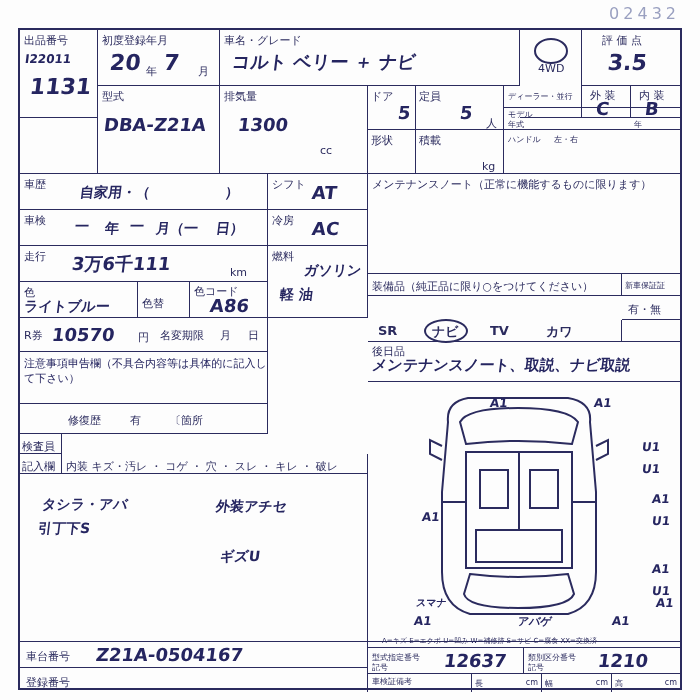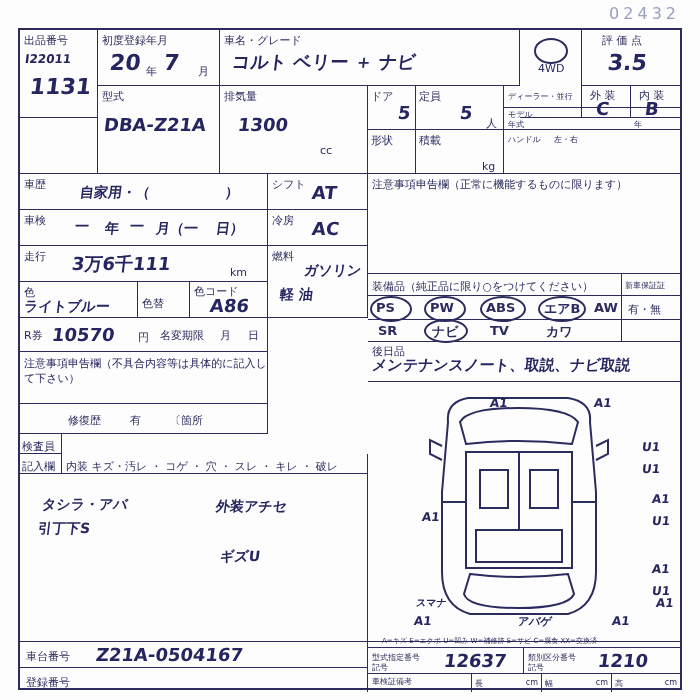--- a/index.html
+++ b/index.html
@@ -178,41 +178,30 @@
     <div class="lbl" style="position:absolute;left:4px;top:3px;">冷房</div>
     <div class="hw mid" style="position:absolute;left:44px;top:8px;">AC</div>
   </div>
   <div class="cell" style="left:248px;top:216px;width:100px;height:72px;border-right:1.5px solid #2b2b5e;border-bottom:1.5px solid #2b2b5e;">
     <div class="lbl" style="position:absolute;left:4px;top:3px;">燃料</div>
     <div class="hw sm" style="position:absolute;left:36px;top:16px;">ガソリン</div>
     <div class="hw sm" style="position:absolute;left:12px;top:40px;">軽 油</div>
   </div>
 
   <div class="cell" style="left:348px;top:144px;width:312px;height:100px;border-bottom:1.5px solid #2b2b5e;">
-    <div class="lbl" style="position:absolute;left:4px;top:3px;">注意事項申告欄（正常に機能するものに限ります）</div>
+    <div class="lbl" style="position:absolute;left:4px;top:3px;">メンテナンスノート（正常に機能するものに限ります）</div>
   </div>
 
   <div class="cell" style="left:348px;top:244px;width:254px;height:22px;border-right:1.5px solid #2b2b5e;border-bottom:1.5px solid #2b2b5e;">
     <div class="lbl" style="position:absolute;left:4px;top:5px;">装備品（純正品に限り○をつけてください）</div>
   </div>
   <div class="cell" style="left:602px;top:244px;width:58px;height:22px;border-bottom:1.5px solid #2b2b5e;">
     <div class="lbl2" style="position:absolute;left:3px;top:6px;">新車保証証</div>
   </div>
 
-  <div class="cell" style="left:348px;top:266px;width:254px;height:24px;border-right:1.5px solid #2b2b5e;border-bottom:1.5px solid #2b2b5e;">
-    <div style="position:absolute;left:8px;top:4px;font-size:13px;font-weight:bold;">PS</div>
-    <div style="position:absolute;left:62px;top:4px;font-size:13px;font-weight:bold;">PW</div>
-    <div style="position:absolute;left:118px;top:4px;font-size:13px;font-weight:bold;">ABS</div>
-    <div style="position:absolute;left:176px;top:4px;font-size:13px;font-weight:bold;">エアB</div>
-    <div style="position:absolute;left:226px;top:4px;font-size:13px;font-weight:bold;">AW</div>
-    <div class="circ" style="left:2px;top:0px;width:38px;height:22px;"></div>
-    <div class="circ" style="left:56px;top:0px;width:38px;height:22px;"></div>
-    <div class="circ" style="left:112px;top:0px;width:42px;height:22px;"></div>
-    <div class="circ" style="left:170px;top:0px;width:44px;height:22px;"></div>
-  </div>
   <div class="cell" style="left:602px;top:266px;width:58px;height:24px;border-bottom:1.5px solid #2b2b5e;">
     <div class="lbl" style="position:absolute;left:6px;top:6px;">有・無</div>
   </div>
 
   <div class="cell" style="left:348px;top:290px;width:254px;height:22px;border-right:1.5px solid #2b2b5e;border-bottom:1.5px solid #2b2b5e;">
     <div style="position:absolute;left:10px;top:3px;font-size:13px;font-weight:bold;">SR</div>
     <div style="position:absolute;left:64px;top:3px;font-size:13px;font-weight:bold;">ナビ</div>
     <div style="position:absolute;left:122px;top:3px;font-size:13px;font-weight:bold;">TV</div>
     <div style="position:absolute;left:178px;top:3px;font-size:13px;font-weight:bold;">カワ</div>
     <div class="circ" style="left:56px;top:-1px;width:40px;height:20px;"></div>

